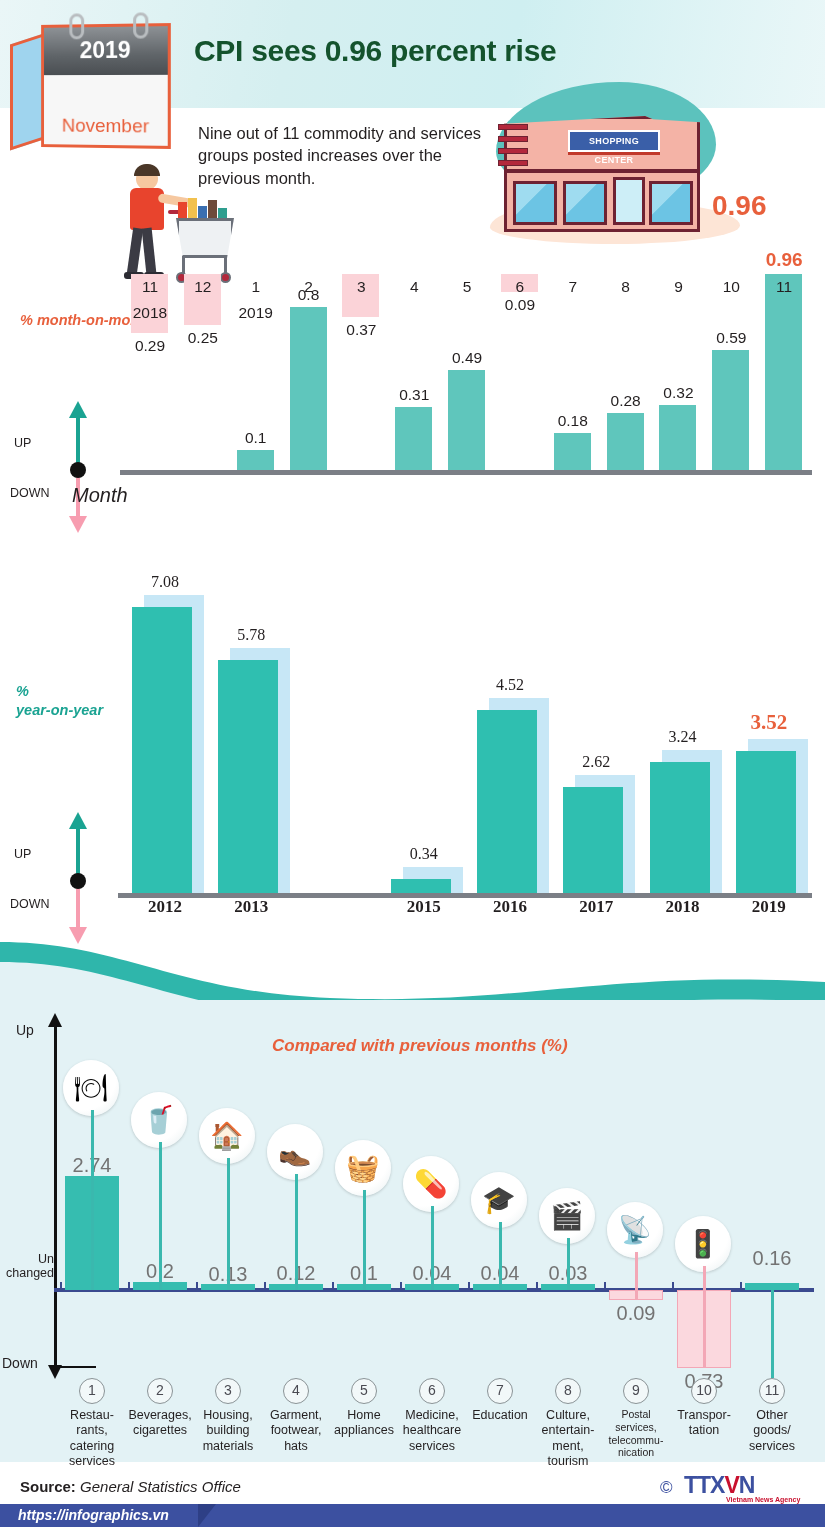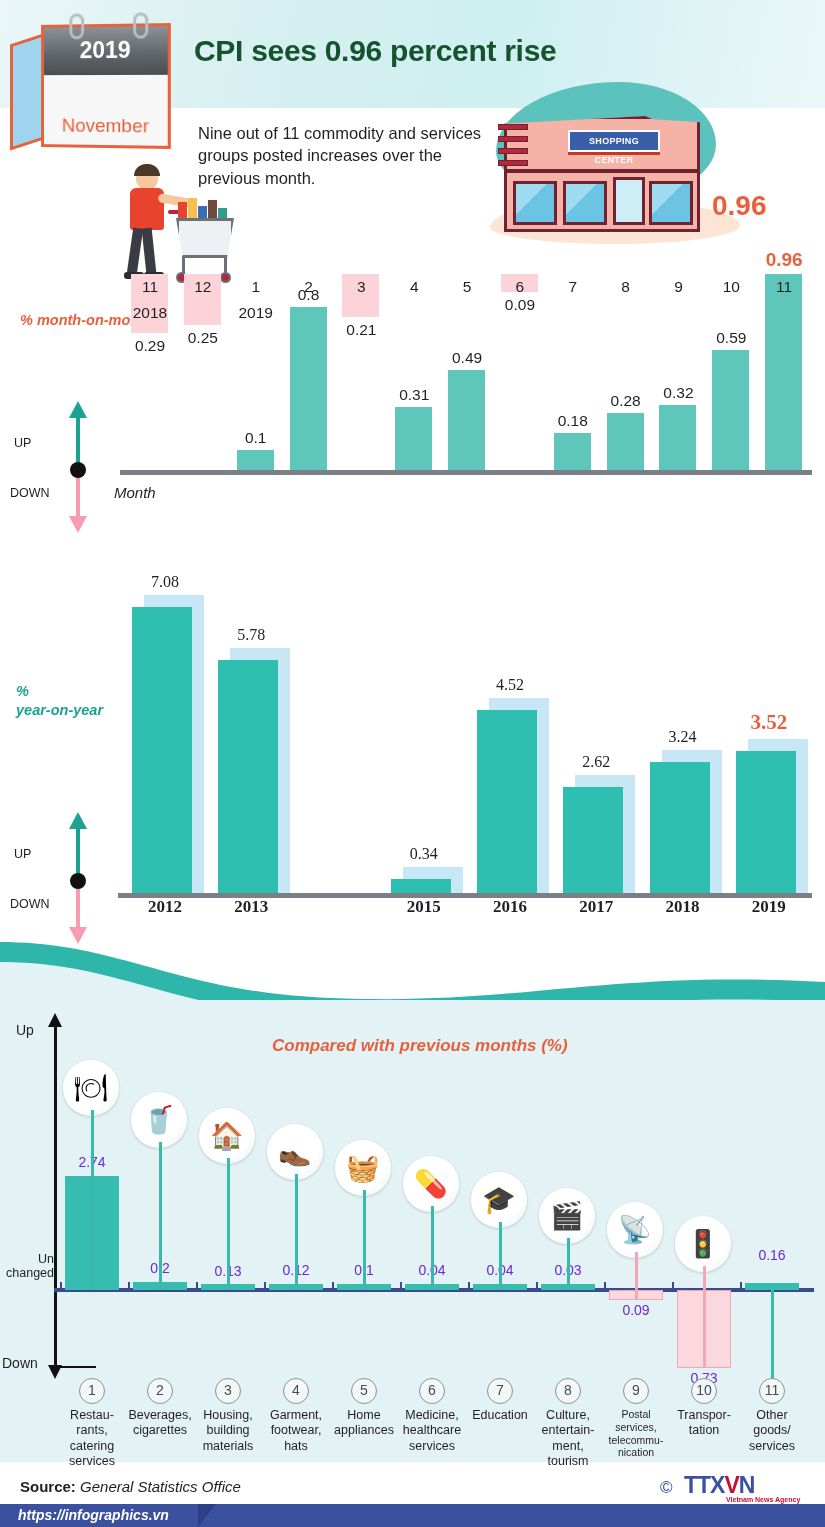--- a/index.html
+++ b/index.html
@@ -187,21 +187,21 @@
   .c1-mon {
     position: absolute; left: -9px; width: 72px; top: 66px; text-align: center;
     font-size: 15.5px; color: #231f20;
   }
   .c1-yr {
     position: absolute; left: -9px; width: 72px; top: 92px; text-align: center;
     font-size: 15.5px; color: #231f20;
   }
   .c1-month-lbl {
     position: absolute; left: 72px; top: 272px;
-    font-size: 15px; font-style: italic; color: #231f20; margin-left: 42px;
+    font-size: 20px; font-style: italic; color: #231f20;
   }
   .c1-last { color: #e8603c; font-weight: bold; font-size: 19px; }
 
   
   .c2 { position: absolute; left: 0; top: 575px; width: 825px; height: 375px; }
   .c2-axis {
     position: absolute; left: 118px; top: 318px; width: 694px; height: 5px;
     background: #7b7f86;
   }
   .c2-plot { position: absolute; left: 122px; top: 0; width: 690px; height: 318px; }
@@ -269,21 +269,21 @@
   .b-plot { position: absolute; left: 58px; top: 0; width: 752px; height: 462px; }
   .b-col { position: absolute; top: 0; width: 68px; height: 462px; }
   .b-bar {
     position: absolute; left: 7px; width: 54px; bottom: 174px; background: #36bdb0;
   }
   .b-bar.neg {
     bottom: auto; top: 292px; background: #fbd8de; border: 1.5px solid #f3a7b6;
   }
   .b-val {
     position: absolute; left: -8px; width: 84px; text-align: center;
-    font-size: 14px; color: #6d28d9;
+    font-size: 20px; color: #737373;
   }
   .b-stem {
     position: absolute; left: 33px; width: 2.5px; background: #3ab8ae;
   }
   .b-stem.neg { background: #f3a7b6; }
   .b-tick {
     position: absolute; top: 282px; width: 2px; height: 9px; background: #3a4a8f;
   }
   .b-icon {
     position: absolute; width: 56px; height: 56px; border-radius: 50%;
@@ -427,21 +427,21 @@
         <div class="c1-mon">1</div>
         <div class="c1-yr">2019</div>
       </div>
       <div class="c1-col" style="left: 158.538px;">
         <div class="c1-bar" style="height: 163.333px;"></div>
         <div class="c1-val" style="bottom: 228.333px;">0.8</div>
         <div class="c1-mon">2</div>
       </div>
       <div class="c1-col" style="left: 211.385px;">
         <div class="c1-bar neg" style="height: 42.875px;"></div>
-        <div class="c1-val" style="top: 108.875px;">0.21</div>
+        <div class="c1-val" style="top: 108.875px;">0.37</div>
         <div class="c1-mon">3</div>
       </div>
       <div class="c1-col" style="left: 264.231px;">
         <div class="c1-bar" style="height: 63.2917px;"></div>
         <div class="c1-val" style="bottom: 128.292px;">0.31</div>
         <div class="c1-mon">4</div>
       </div>
       <div class="c1-col" style="left: 317.077px;">
         <div class="c1-bar" style="height: 100.042px;"></div>
         <div class="c1-val" style="bottom: 165.042px;">0.49</div>

